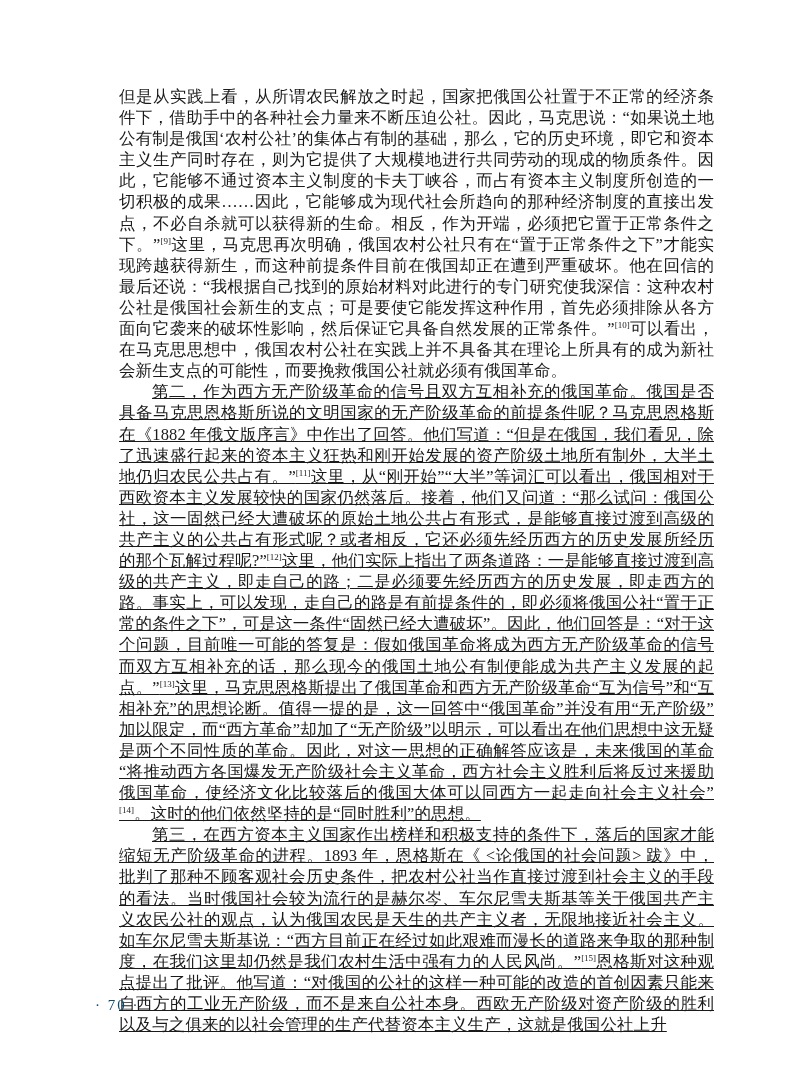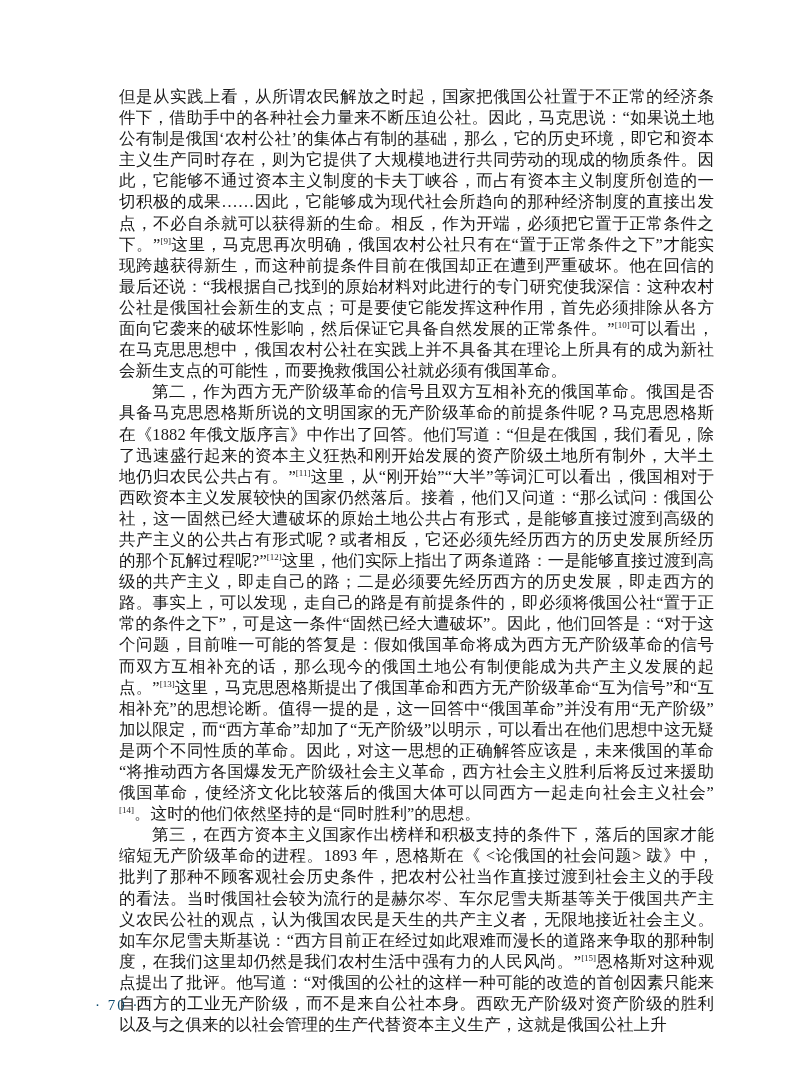--- a/index.html
+++ b/index.html
@@ -23,21 +23,21 @@
     width: 630px;
   }
   .para {
     font-size: 16.5px;
     line-height: 21.1px;
     text-align: justify;
     text-justify: inter-ideograph;
     letter-spacing: 0.1px;
     margin-left: 35px;
   }
-  .para.indent { text-indent: 2em; }
+  .para.indent { text-indent: 2em; text-decoration: underline; }
   sup.fnref {
     font-size: 9px;
     line-height: 0;
     vertical-align: super;
     letter-spacing: 0;
   }
   .page-number {
     position: absolute;
     left: 95px;
     top: 997px;

